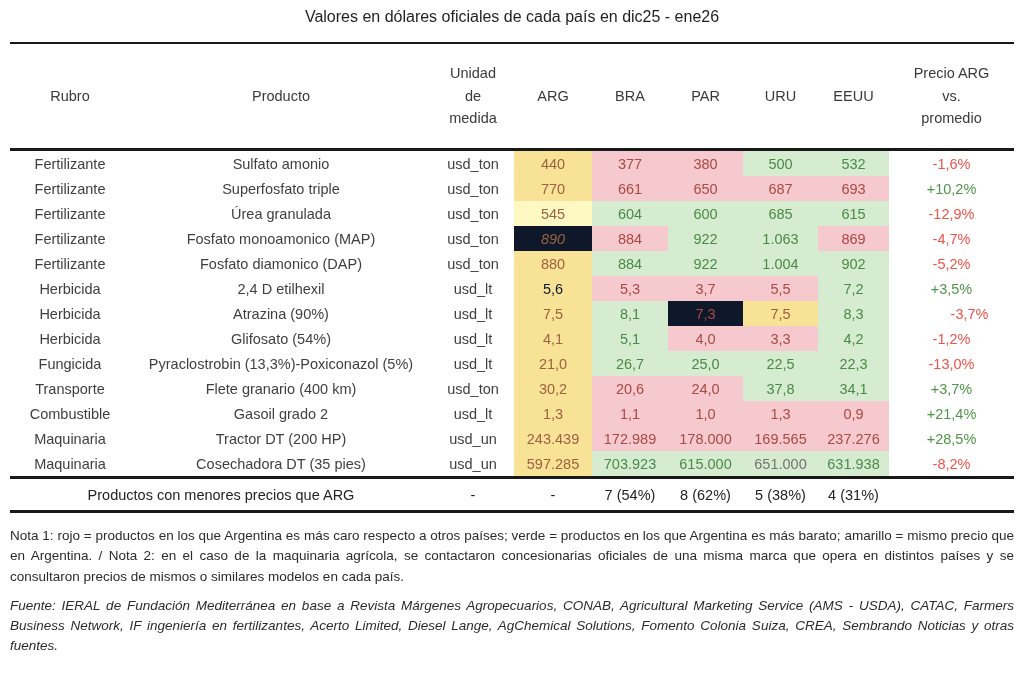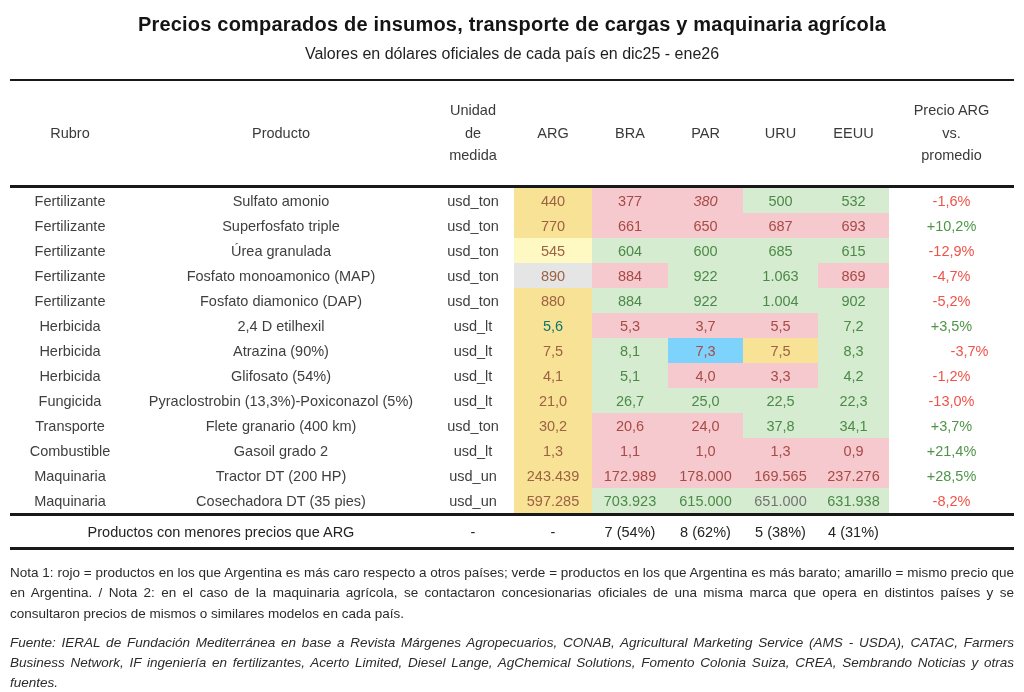--- a/index.html
+++ b/index.html
@@ -83,21 +83,20 @@
   .note.fuente {
     font-style: italic;
     margin-top: 9px;
   }
 </style>
 </head>
 <body>
 
 <div class="page">
 
-  <h1 class="title">Precios comparados de insumos, transporte de cargas y maquinaria agrícola</h1>
   <div class="subtitle">Valores en dólares oficiales de cada país en dic25 - ene26</div>
 
   <table class="price-table">
     <colgroup>
       <col style="width:120px">
         <col style="width:302px">
         <col style="width:82px">
       <col style="width:78px">
         <col style="width:76px">
         <col style="width:75px">
@@ -122,21 +121,21 @@
 promedio</th>
       </tr>
     </thead>
     <tbody>
         <tr>
           <td class="c-rubro">Fertilizante</td>
           <td class="c-producto">Sulfato amonio</td>
           <td class="c-unidad">usd_ton</td>
           <td style="background: rgb(248, 226, 150); color: rgb(156, 98, 66);">440</td>
           <td style="background: rgb(245, 201, 205); color: rgb(168, 74, 70);">377</td>
-          <td style="background: rgb(245, 201, 205); color: rgb(168, 74, 70); font-style: italic;">380</td>
+          <td style="background: rgb(245, 201, 205); color: rgb(168, 74, 70);">380</td>
           <td style="background: rgb(214, 236, 209); color: rgb(76, 137, 72);">500</td>
           <td style="background: rgb(214, 236, 209); color: rgb(76, 137, 72);">532</td>
           <td style="color: rgb(239, 83, 73);">-1,6%</td>
         </tr>
         <tr>
           <td class="c-rubro">Fertilizante</td>
           <td class="c-producto">Superfosfato triple</td>
           <td class="c-unidad">usd_ton</td>
           <td style="background: rgb(248, 226, 150); color: rgb(156, 98, 66);">770</td>
           <td style="background: rgb(245, 201, 205); color: rgb(168, 74, 70);">661</td>
@@ -153,21 +152,21 @@
           <td style="background: rgb(214, 236, 209); color: rgb(76, 137, 72);">604</td>
           <td style="background: rgb(214, 236, 209); color: rgb(76, 137, 72);">600</td>
           <td style="background: rgb(214, 236, 209); color: rgb(76, 137, 72);">685</td>
           <td style="background: rgb(214, 236, 209); color: rgb(76, 137, 72);">615</td>
           <td style="color: rgb(239, 83, 73);">-12,9%</td>
         </tr>
         <tr>
           <td class="c-rubro">Fertilizante</td>
           <td class="c-producto">Fosfato monoamonico (MAP)</td>
           <td class="c-unidad">usd_ton</td>
-          <td style="background: #e5e5e5; color: rgb(156, 98, 66);">890</td>
+          <td style="background: #0f172a; color: rgb(156, 98, 66); font-style: italic;">890</td>
           <td style="background: rgb(245, 201, 205); color: rgb(168, 74, 70);">884</td>
           <td style="background: rgb(214, 236, 209); color: rgb(76, 137, 72);">922</td>
           <td style="background: rgb(214, 236, 209); color: rgb(76, 137, 72);">1.063</td>
           <td style="background: rgb(245, 201, 205); color: rgb(168, 74, 70);">869</td>
           <td style="color: rgb(239, 83, 73);">-4,7%</td>
         </tr>
         <tr>
           <td class="c-rubro">Fertilizante</td>
           <td class="c-producto">Fosfato diamonico (DAP)</td>
           <td class="c-unidad">usd_ton</td>
@@ -175,34 +174,34 @@
           <td style="background: rgb(214, 236, 209); color: rgb(76, 137, 72);">884</td>
           <td style="background: rgb(214, 236, 209); color: rgb(76, 137, 72);">922</td>
           <td style="background: rgb(214, 236, 209); color: rgb(76, 137, 72);">1.004</td>
           <td style="background: rgb(214, 236, 209); color: rgb(76, 137, 72);">902</td>
           <td style="color: rgb(239, 83, 73);">-5,2%</td>
         </tr>
         <tr>
           <td class="c-rubro">Herbicida</td>
           <td class="c-producto">2,4 D etilhexil</td>
           <td class="c-unidad">usd_lt</td>
-          <td style="background: rgb(248, 226, 150); color: #0f766e;">5,6</td>
+          <td style="background: rgb(248, 226, 150); color: #0f172a;">5,6</td>
           <td style="background: rgb(245, 201, 205); color: rgb(168, 74, 70);">5,3</td>
           <td style="background: rgb(245, 201, 205); color: rgb(168, 74, 70);">3,7</td>
           <td style="background: rgb(245, 201, 205); color: rgb(168, 74, 70);">5,5</td>
           <td style="background: rgb(214, 236, 209); color: rgb(76, 137, 72);">7,2</td>
           <td style="color: rgb(79, 149, 73);">+3,5%</td>
         </tr>
         <tr>
           <td class="c-rubro">Herbicida</td>
           <td class="c-producto">Atrazina (90%)</td>
           <td class="c-unidad">usd_lt</td>
           <td style="background: rgb(248, 226, 150); color: rgb(156, 98, 66);">7,5</td>
           <td style="background: rgb(214, 236, 209); color: rgb(76, 137, 72);">8,1</td>
-          <td style="background: #7dd3fc; color: rgb(168, 74, 70); margin-left: 20px;">7,3</td>
+          <td style="background: #0f172a; color: rgb(168, 74, 70); margin-left: 20px;">7,3</td>
           <td style="background: rgb(248, 226, 150); color: rgb(156, 98, 66);">7,5</td>
           <td style="background: rgb(214, 236, 209); color: rgb(76, 137, 72);">8,3</td>
           <td style="color: rgb(239, 83, 73); padding-left: 36px;">-3,7%</td>
         </tr>
         <tr>
           <td class="c-rubro">Herbicida</td>
           <td class="c-producto">Glifosato (54%)</td>
           <td class="c-unidad">usd_lt</td>
           <td style="background: rgb(248, 226, 150); color: rgb(156, 98, 66);">4,1</td>
           <td style="background: rgb(214, 236, 209); color: rgb(76, 137, 72);">5,1</td>

